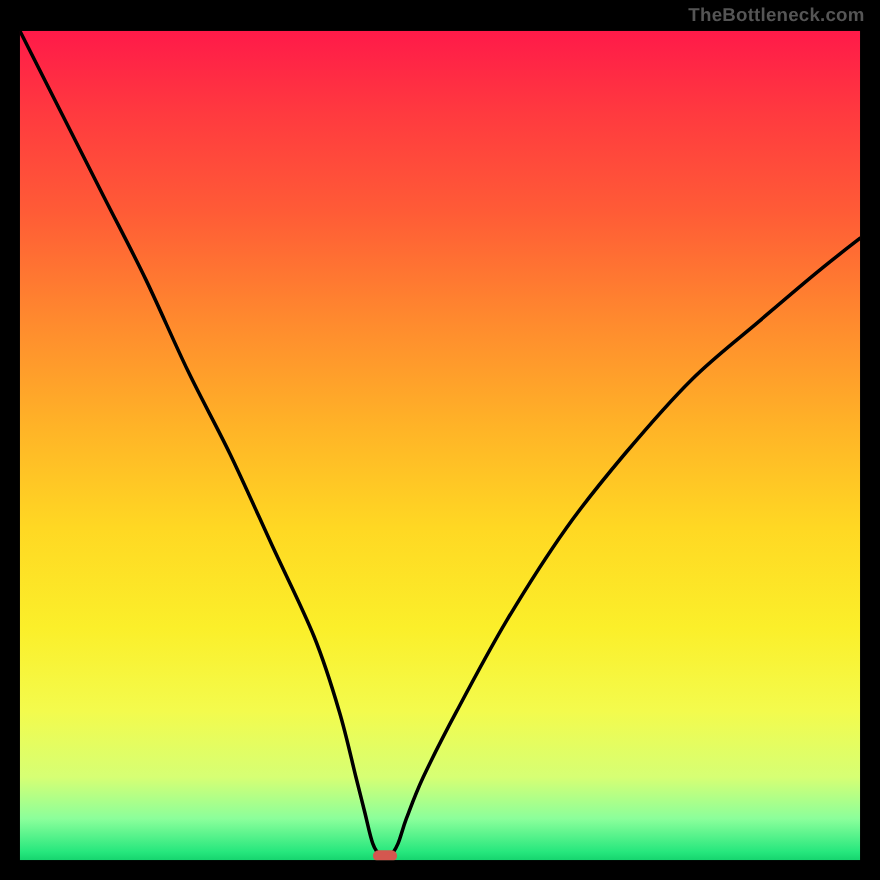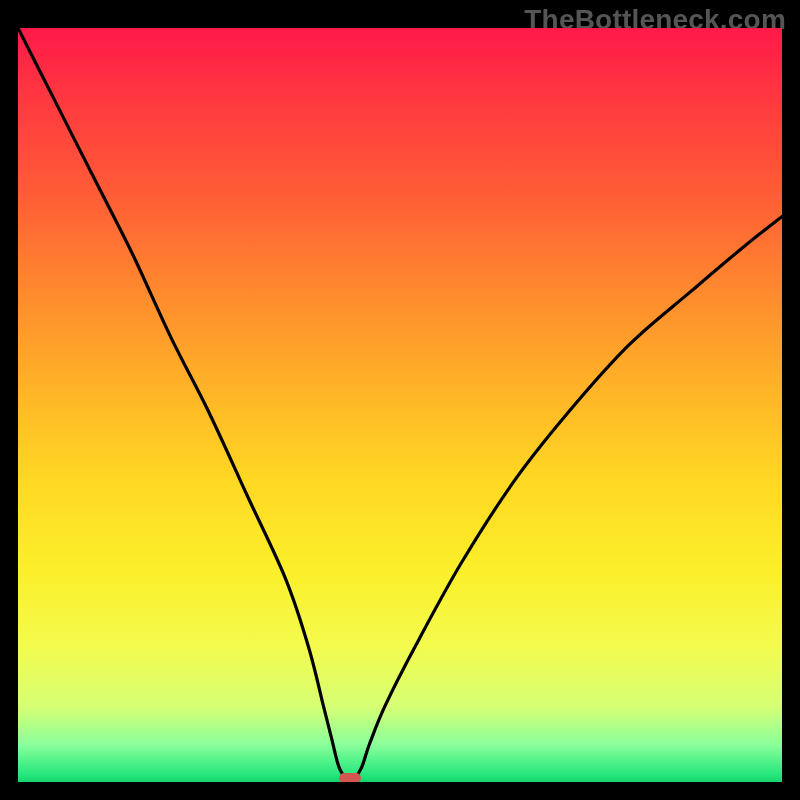--- a/index.html
+++ b/index.html
@@ -15,21 +15,21 @@
     position: relative;
     width: 800px;
     height: 800px;
     background: #000;
   }
   .watermark {
     position: absolute;
     top: 4px;
     right: 14px;
     color: #555;
-    font-size: 28px;
+    font-size: 17px;
     font-weight: 600;
     letter-spacing: 0.2px;
     user-select: none;
   }
   .plot-area {
     position: absolute;
     left: 18px;
     top: 28px;
     width: 764px;
     height: 754px;

